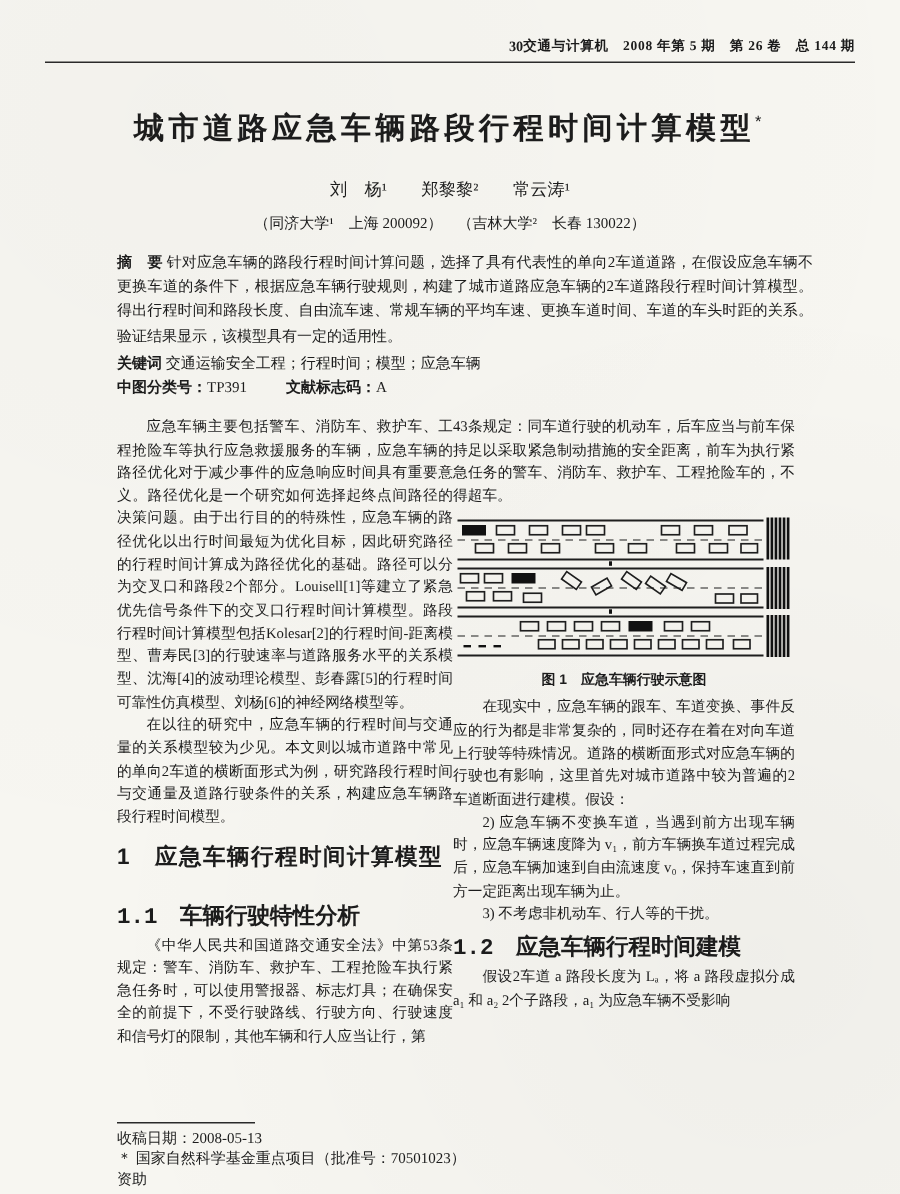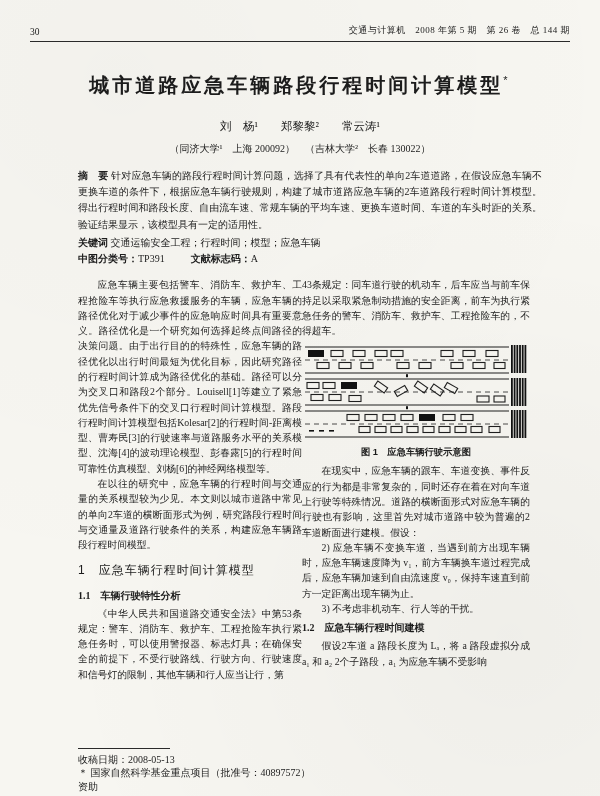--- a/index.html
+++ b/index.html
@@ -6,43 +6,43 @@
   body{
     width:600px;height:796px;overflow:hidden;
     background:
       radial-gradient(circle at 20% 10%, rgba(0,0,0,0.02), transparent 60%),
       radial-gradient(circle at 85% 80%, rgba(0,0,0,0.03), transparent 55%),
       #f7f6f1;
     font-family:"Liberation Serif","DejaVu Serif",serif;
     color:#1c1c1c;
     position:relative;
   }
-  .hdr{display:flex;justify-content:space-between;align-items:flex-end;
-       padding:24px 30px 0 30px;font-size:9.5px;}
+  .hdr{display:flex;justify-content:flex-end;align-items:flex-end;
+       padding:24px 30px 0 30px;font-size:9.5px;font-weight:bold;}
   .hdr .jr{font-size:9px;letter-spacing:.5px;}
   .hdr-rule{border-top:1.4px solid #2a2a2a;margin:4px 30px 0 30px;}
   .title{margin:30px 40px 0 40px;text-align:center;font-size:20px;font-weight:bold;
          letter-spacing:3px;font-family:"Liberation Sans","DejaVu Sans",sans-serif;}
   .title sup{font-size:11px;font-weight:normal;}
   .authors{text-align:center;margin-top:20px;font-size:11.5px;}
   .affil{text-align:center;margin-top:8px;font-size:10px;}
   .abs{margin:12px 58px 0 78px;font-size:10px;line-height:16.2px;text-align:justify;}
   .abs .lbl,.kw .lbl,.clc .lbl{font-weight:bold;font-family:"Liberation Sans","DejaVu Sans",sans-serif;}
   .kw{margin:2px 58px 0 78px;font-size:10px;line-height:16.2px;}
   .clc{margin:0 58px 0 78px;font-size:10px;line-height:16.2px;}
   .clc .gap{display:inline-block;width:26px;}
   .cols{display:flex;margin:10px 58px 0 78px;}
   .col-l{width:224px;}
   .col-r{width:228px;}
   .para{margin:0;font-size:9.8px;line-height:15.3px;text-align:justify;text-indent:2em;}
   .noindent{text-indent:0;}
-  .sec1{margin:9px 0 10px 0;font-size:12px;font-weight:normal;letter-spacing:1px;
+  .sec1{margin:9px 0 20px 0;font-size:15px;font-weight:bold;letter-spacing:1px;
         font-family:"Liberation Sans","DejaVu Sans",sans-serif;}
-  .sec2{margin:5px 0 3px 0;font-size:10px;font-weight:bold;
-        font-family:Liberation Serif, serif;}
+  .sec2{margin:5px 0 3px 0;font-size:15px;font-weight:bold;
+        font-family:Liberation Mono, monospace;}
   .fig{margin:6px 0 2px 0;}
   .figcap{text-align:center;font-size:9.3px;font-weight:bold;margin:1px 0 4px 0;
           font-family:"Liberation Sans","DejaVu Sans",sans-serif;}
   .footnote{position:absolute;left:78px;bottom:3px;width:236px;font-size:10px;line-height:13.5px;}
   .fn-rule{border-top:1px solid #2a2a2a;width:92px;margin-bottom:4px;}
   svg .veh{fill:none;stroke:#1e1e1e;stroke-width:1.1;}
   svg .ev{fill:#111;stroke:none;}
   svg .rd{stroke:#1e1e1e;stroke-width:1.2;}
   svg .mid{stroke:#1e1e1e;stroke-width:.8;stroke-dasharray:5 4;}
 </style>
@@ -169,14 +169,14 @@
     <p class="para">2) 应急车辆不变换车道，当遇到前方出现车辆时，应急车辆速度降为 v₁，前方车辆换车道过程完成后，应急车辆加速到自由流速度 v₀，保持车速直到前方一定距离出现车辆为止。</p>
     <p class="para">3) 不考虑非机动车、行人等的干扰。</p>
     <h3 class="sec2">1.2　应急车辆行程时间建模</h3>
     <p class="para">假设2车道 a 路段长度为 Lₐ，将 a 路段虚拟分成 a₁ 和 a₂ 2个子路段，a₁ 为应急车辆不受影响</p>
   </div>
 </div>
 
 <div class="footnote">
   <div class="fn-rule"></div>
   <div>收稿日期：2008-05-13</div>
-  <div>＊ 国家自然科学基金重点项目（批准号：40897572）资助</div>
+  <div>＊ 国家自然科学基金重点项目（批准号：70501023）资助</div>
 </div>
 
 </body></html>

